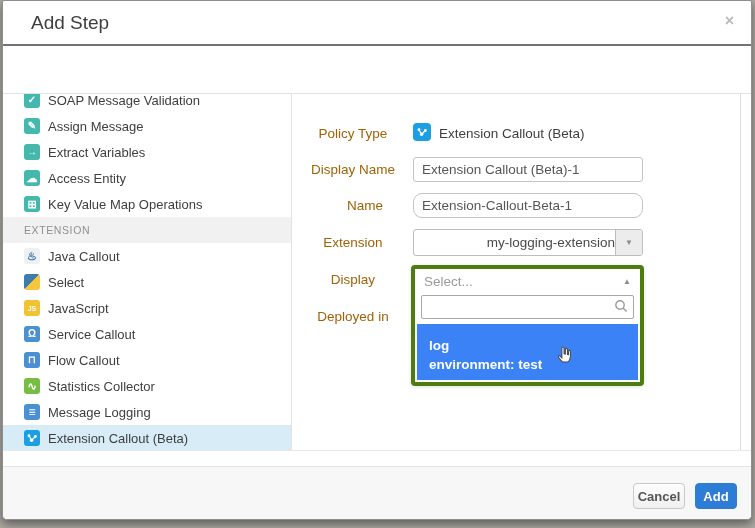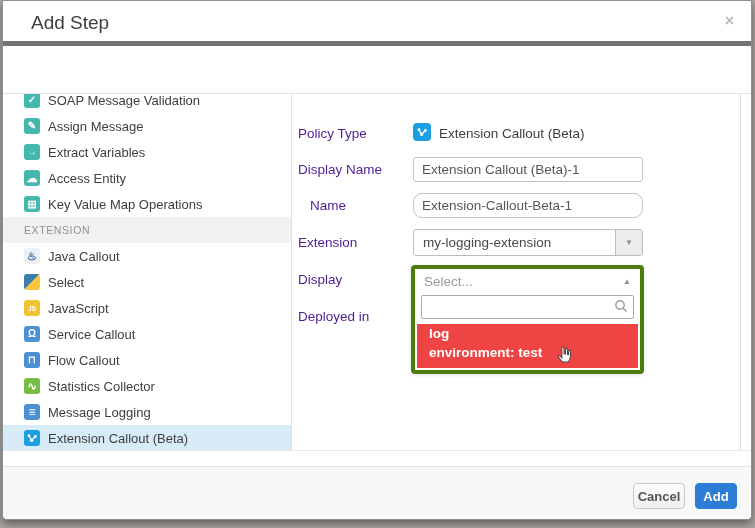--- a/index.html
+++ b/index.html
@@ -9,63 +9,63 @@
     background: #aba7a2;
     font-family: "Liberation Sans", sans-serif;
     -webkit-font-smoothing: antialiased;
   }
   .dialog {
     position: absolute; left: 2px; top: 0; width: 750px; height: 520px;
     background: #fff; border: 1px solid #8e8e8e; border-radius: 2px 2px 5px 5px;
     box-shadow: 0 4px 10px rgba(0,0,0,.45);
   }
   
-  .dlg-header { position: absolute; left: 0; top: 0; right: 0; height: 45px; border-bottom: 5px solid #737373; }
+  .dlg-header { position: absolute; left: 0; top: 0; right: 0; height: 45px; border-bottom: 2px solid #737373; }
   .dlg-title { position: absolute; left: 28px; top: 11px; font-size: 19px; color: #3e3e3e; font-weight: 400; }
   .dlg-close { position: absolute; right: 17px; top: 12px; font-size: 16px; font-weight: 700; color: #bcbcbc; cursor: default; line-height: 1; }
   
   .pi-row { position: absolute; left: 0; top: 45px; right: 0; height: 47px; }
   .pi-label { position: absolute; left: 59px; top: 67px; font-size: 13.5px; color: #4a4a4a; }
   .toggle { position: absolute; left: 150px; top: 61px; height: 26px; display: flex; border: 1px solid #c6c6c6; border-radius: 4px; overflow: hidden; background: #fff; }
   .seg { display: flex; align-items: center; padding: 0 11px; font-size: 13px; color: #4c4c4c; }
   .seg.on { background: #fff; }
   .seg.off { background: #efefef; border-left: 1px solid #c6c6c6; color: #565656; }
   
   .dlg-body { position: absolute; left: 0; top: 92px; right: 0; height: 358px; border-top: 1px solid #e2e2e2; border-bottom: 1px solid #e8e8e8; }
   .list-panel { position: absolute; left: 0; top: 0; width: 289px; height: 100%; border-right: 1px solid #e2e2e2; overflow: hidden; background: #fff; }
   .list-scroll { margin-top: -7px; }
   .list-item { height: 26px; display: flex; align-items: center; gap: 8px; padding-left: 21px; font-size: 13px; color: #3e3e3e; cursor: default; }
   .list-item.selected { background: #d8ecf8; }
   .list-section { height: 26px; display: flex; align-items: center; padding-left: 21px; background: #f1f1f1; color: #8f8f8f; font-size: 10.5px; letter-spacing: .6px; }
   .pi { width: 16px; height: 16px; min-width: 16px; border-radius: 3px; display: flex; align-items: center; justify-content: center; font-size: 10px; font-weight: 700; line-height: 1; }
   
-  .f-label { position: absolute; width: 110px; text-align: left; font-size: 13.5px; color: #4c1d95; }
+  .f-label { position: absolute; width: 110px; text-align: center; font-size: 13.5px; color: #a16207; }
   .lb-policy-type { left: 295px; top: 125px; }
   .lb-display-name { left: 295px; top: 161px; }
   .lb-name { left: 307px; top: 197px; }
   .lb-extension { left: 295px; top: 234px; }
   .lb-actions { left: 295px; top: 271px; }
   .lb-deployed-in { left: 295px; top: 308px; }
   .pt-icon { position: absolute; left: 410px; top: 122px; width: 18px; height: 18px; border-radius: 4px; display: flex; align-items: center; justify-content: center; }
   .pt-value { position: absolute; left: 436px; top: 125px; font-size: 13.5px; color: #3f3f3f; }
   .f-input { position: absolute; left: 410px; width: 230px; height: 25px; border: 1px solid #c4c4c4; border-radius: 3px; font-family: Liberation Sans, sans-serif; font-size: 13.5px; color: #565656; padding: 0 8px; background: #fff; outline: none; }
   .in-display-name { top: 156px; }
   .in-name { top: 192px; border-radius: 9px; }
   .select { position: absolute; left: 410px; top: 228px; width: 230px; height: 27px; border: 1px solid #bdbdbd; border-radius: 3px; background: #fff; display: flex; align-items: center; }
-  .select-value { flex: 1; padding-left: 9px; font-size: 13.5px; color: #4a4a4a; }
+  .select-value { flex: 1; padding-left: 9px; font-size: 13.5px; color: #4a4a4a; text-align: right; }
   .select-btn { width: 27px; height: 100%; background: #ececec; border-left: 1px solid #bdbdbd; border-radius: 0 2px 2px 0; display: flex; align-items: center; justify-content: center; color: #8a8a8a; font-size: 8px; }
   
   .combo { position: absolute; left: 408px; top: 264px; width: 233px; border: 4px solid #4d7c0f; border-radius: 4px; background: #fff; z-index: 5; box-shadow: 0 1px 4px rgba(0,0,0,.12); padding-bottom: 2px; }
   .combo-head { height: 25px; display: flex; align-items: center; padding: 0 9px; }
   .combo-placeholder { flex: 1; font-size: 13.5px; color: #9a9a9a; }
   .combo-caret { font-size: 8px; color: #8a8a8a; }
   .combo-search { margin: 1px 6px 5px 6px; position: relative; }
   .combo-search input { width: 100%; height: 24px; border: 1px solid #a8a8a8; border-radius: 2px; padding: 0 26px 0 7px; font-family: "Liberation Sans", sans-serif; font-size: 13px; outline: none; }
   .search-icon { position: absolute; right: 6px; top: 4px; }
-  .combo-option { margin: 0 2px; background: #ef4444; color: #fff; padding: 0 12px 6px 12px; cursor: default; }
+  .combo-option { margin: 0 2px; background: #3b82f6; color: #fff; padding: 12px 12px 6px 12px; cursor: default; }
   .opt-line { font-size: 13.5px; font-weight: 700; line-height: 19px; white-space: nowrap; }
   .scroll-line { position: absolute; left: 737px; top: 93px; height: 356px; width: 7px; border-left: 1px solid #dcdcdc; }
   
   .dlg-footer { position: absolute; left: 0; right: 0; bottom: 0; height: 53px; background: #f7f7f7; border-top: 1px solid #e4e4e4; border-radius: 0 0 4px 4px; }
   .btn { position: absolute; height: 26px; border-radius: 4px; display: flex; align-items: center; justify-content: center; font-size: 13px; cursor: default; }
   .btn-cancel { left: 630px; top: 482px; width: 52px; background: linear-gradient(#fdfdfd, #f0f0f0); border: 1px solid #c9c9c9; color: #555; font-weight: 600; }
   .btn-add { left: 692px; top: 482px; width: 42px; background: #2d7cd6; border: 1px solid #2d7cd6; color: #fff; font-weight: 700; }
   .cursor { position: absolute; left: 551px; top: 343px; z-index: 10; }
 </style>
 </head>

